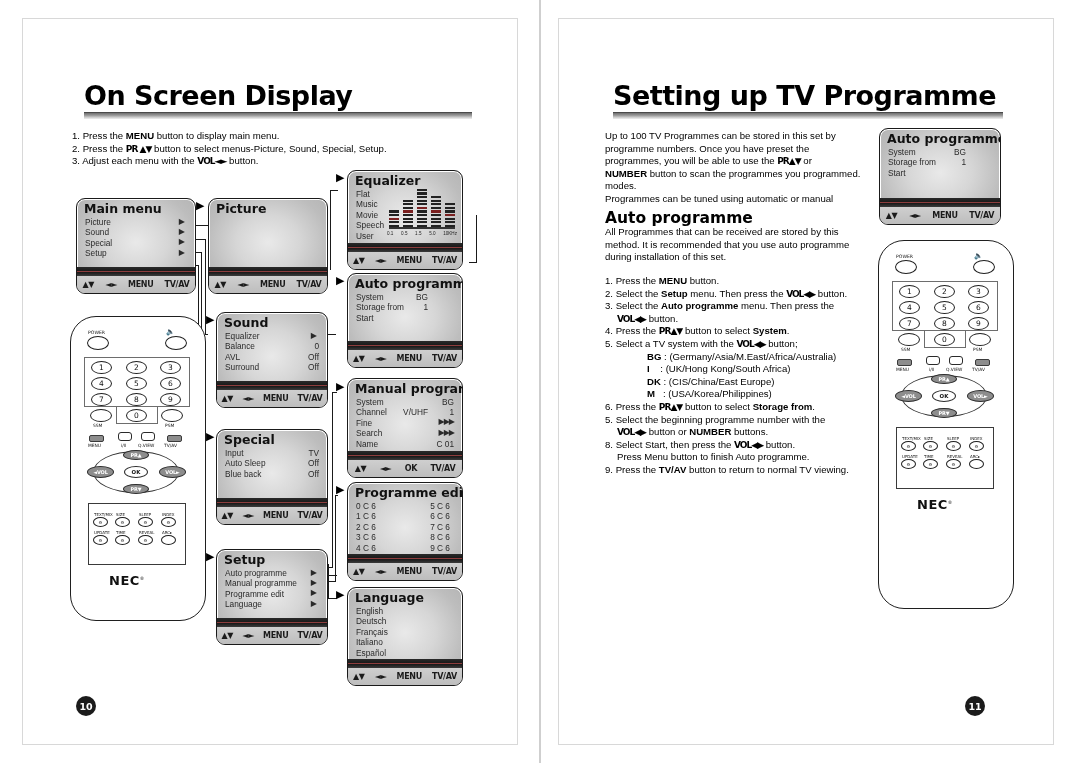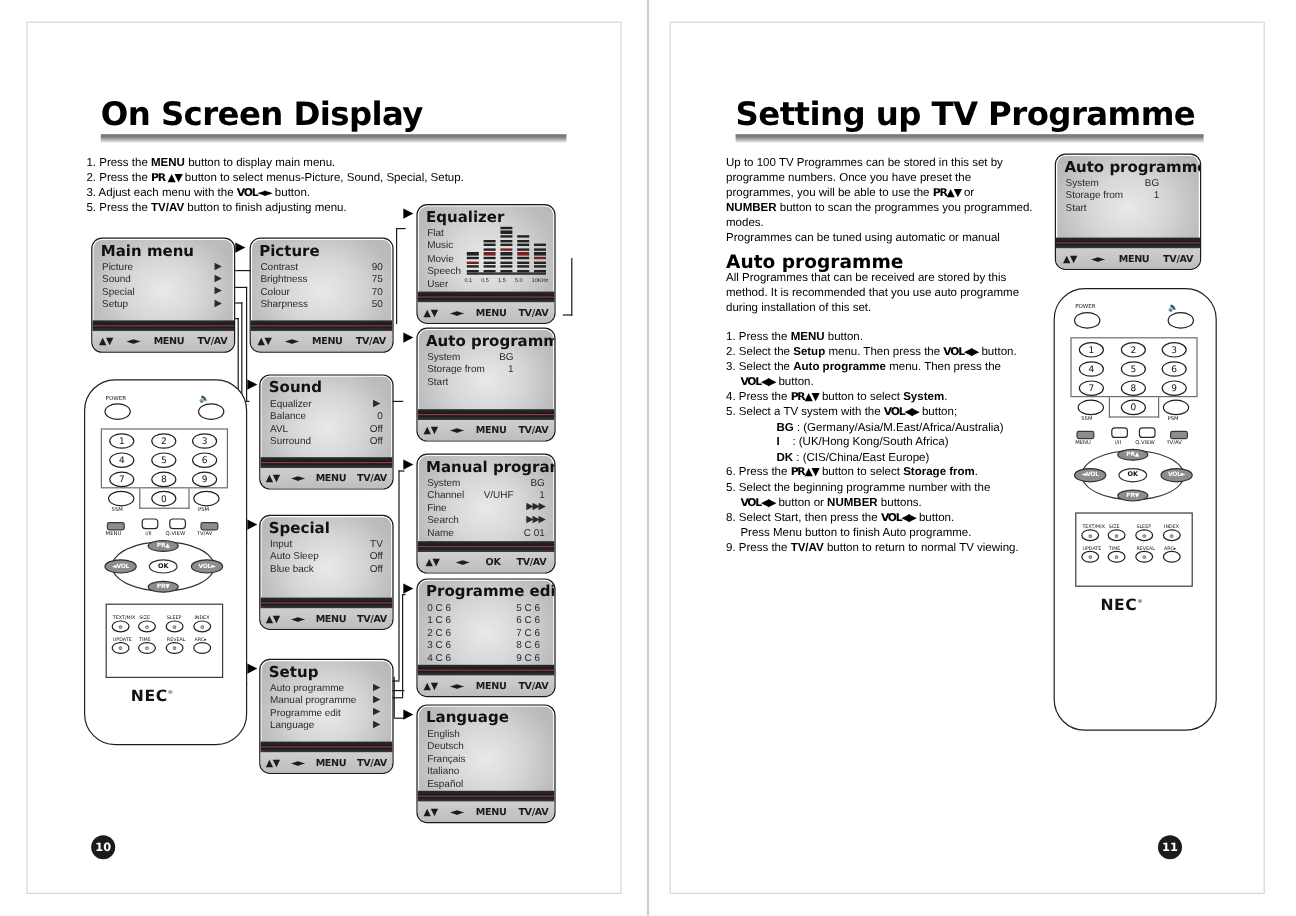--- a/index.html
+++ b/index.html
@@ -187,23 +187,20 @@
 
     <div class="steps" style="left:72px; top:130px; width:400px;">
       <div class="ln">
         <span>1. Press the </span><b>MENU</b><span> button to display main menu.</span>
       </div>
       <div class="ln">
         <span>2. Press the </span><b class="arrows">PR ▲▼</b><span> button to select menus-Picture, Sound, Special, Setup.</span>
       </div>
       <div class="ln">
         <span>3. Adjust each menu with the </span><b class="arrows">VOL◄►</b><span> button.</span>
-      </div>
-      <div class="ln">
-        <span>5. Press the </span><b>TV/AV</b><span> button to finish adjusting menu.</span>
       </div>
     </div>
 
     <div class="conn" style="left:196px; top:225px; width:40px; height:1px;"></div>
     <div class="conn" style="left:196px; top:239px; width:10px; height:1px;"></div>
     <div class="conn" style="left:205px; top:239px; width:1px; height:96px;"></div>
     <div class="conn" style="left:196px; top:252px; width:6px; height:1px;"></div>
     <div class="conn" style="left:201px; top:252px; width:1px; height:200px;"></div>
     <div class="conn" style="left:196px; top:265px; width:3px; height:1px;"></div>
     <div class="conn" style="left:198px; top:265px; width:1px; height:305px;"></div>
@@ -254,38 +251,20 @@
         <span>▲▼</span>
         <span>◄►</span>
         <span>MENU</span>
         <span>TV/AV</span>
       </div>
     </div>
 
     <div class="ptr" style="left:196px; top:200px;">▶</div>
     <div class="osd" style="left:208px; top:198px; width:120px; height:96px;">
       <div class="osd-title">Picture</div>
-      <div class="rows">
-        <div class="row">
-          <span class="lbl">Contrast</span>
-          <span class="val">90</span>
-        </div>
-        <div class="row">
-          <span class="lbl">Brightness</span>
-          <span class="val">75</span>
-        </div>
-        <div class="row">
-          <span class="lbl">Colour</span>
-          <span class="val">70</span>
-        </div>
-        <div class="row">
-          <span class="lbl">Sharpness</span>
-          <span class="val">50</span>
-        </div>
-      </div>
       <div class="darkband" style="bottom:17px;">
           <div class="redline"></div>
         </div>
       <div class="footer">
         <span>▲▼</span>
         <span>◄►</span>
         <span>MENU</span>
         <span>TV/AV</span>
       </div>
     </div>
@@ -698,20 +677,21 @@
     <div class="steps" style="left:65px; top:275px; width:320px;">
       <div class="ln">1. Press the <b>MENU</b> button.</div>
       <div class="ln">2. Select the <b>Setup</b> menu. Then press the <b class="arrows">VOL◀▶</b> button.</div>
       <div class="ln">3. Select the <b>Auto programme</b> menu. Then press the</div>
       <div class="ln indent1"><b class="arrows">VOL◀▶</b> button.</div>
       <div class="ln">4. Press the <b class="arrows">PR▲▼</b> button to select <b>System</b>.</div>
       <div class="ln">5. Select a TV system with the <b class="arrows">VOL◀▶</b> button;</div>
       <div class="ln indent2 sysrow"><b>BG </b><span>: (Germany/Asia/M.East/Africa/Australia)</span></div>
       <div class="ln indent2 sysrow"><b>I&nbsp;&nbsp;&nbsp;&nbsp;</b><span>: (UK/Hong Kong/South Africa)</span></div>
       <div class="ln indent2 sysrow"><b>DK </b><span>: (CIS/China/East Europe)</span></div>
+      <div class="ln indent2 sysrow"><b>M&nbsp;&nbsp;&nbsp;</b><span>: (USA/Korea/Philippines)</span></div>
       <div class="ln">6. Press the <b class="arrows">PR▲▼</b> button to select <b>Storage from</b>.</div>
       <div class="ln">5. Select the beginning programme number with the</div>
       <div class="ln indent1"><b class="arrows">VOL◀▶</b> button or <b>NUMBER</b> buttons.</div>
       <div class="ln">8. Select Start, then press the <b class="arrows">VOL◀▶</b> button.</div>
       <div class="ln indent1">Press Menu button to finish Auto programme.</div>
       <div class="ln">9. Press the <b>TV/AV</b> button to return to normal TV viewing.</div>
     </div>
 
     <div class="osd" style="left:339px; top:128px; width:122px; height:97px;">
       <div class="osd-title">Auto programme</div>

